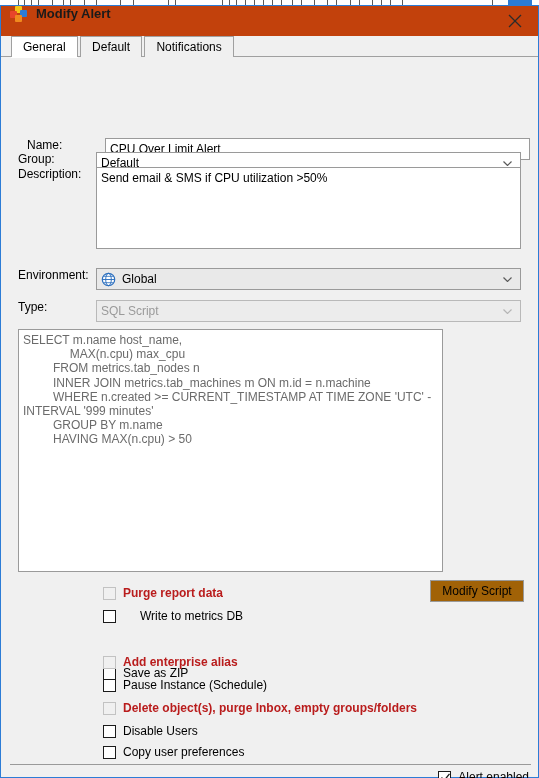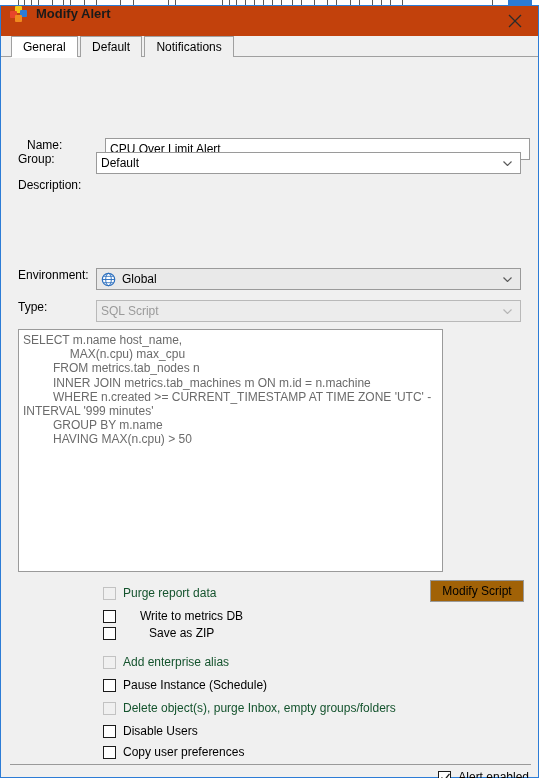--- a/index.html
+++ b/index.html
@@ -221,21 +221,21 @@
     position: absolute;
     left: 1px; top: 0px;
     width: 11px; height: 11px;
   }
   .cbtext {
     margin-left: 7px;
     font-size: 12px;
     color: #000;
     white-space: nowrap;
   }
-  .cbtext.disabled { color: #14532d; }
+  .cbtext.disabled { color: #b91c1c; font-weight: bold; }
 
   
   .btn {
     box-sizing: border-box;
     border: 1px solid #9a9a9a;
     background: #a16207;
     font-family: "Liberation Sans", sans-serif;
     font-size: 12px;
     color: #000;
     display: flex;
@@ -339,22 +339,23 @@
       <div class="combo" style="width:425px;">
         <span>Default</span>
         <span class="caret">
           <svg width="9" height="5" viewBox="0 0 9 5">
               <polyline points="0.5,0.5 4.5,4.5 8.5,0.5" fill="none" stroke="#5a5a5a" stroke-width="1.2"></polyline>
             </svg>
         </span>
       </div>
     </div>
 
-    <div class="row" style="left:17px; top:121px; width:506px;">
+    <div class="row" style="left:17px; top:110px; width:506px;">
       <div class="lbl">Description:</div>
+      <textarea class="area" style="width: 425px; height: 82px;">Send email &amp; SMS if CPU utilization &gt;50%</textarea>
     </div>
 
     <div class="row" style="left:17px; top:211px; width:506px;">
       <div class="lbl">Environment:</div>
       <div class="combo shaded" style="width:425px;">
         <span class="globe">
           <svg width="15" height="15" viewBox="0 0 16 16">
             <circle cx="8" cy="8" r="6.6" fill="#ffffff" stroke="#2c6fbe" stroke-width="1.3"></circle>
             <ellipse cx="8" cy="8" rx="3" ry="6.6" fill="none" stroke="#2c6fbe" stroke-width="1"></ellipse>
             <line x1="1.4" y1="8" x2="14.6" y2="8" stroke="#2c6fbe" stroke-width="1"></line>
@@ -397,21 +398,21 @@
     <div class="btn" style="left:429px; top:523px; width:94px; height:22px;">Modify Script</div>
 
     <div class="cbrow" style="left:102px; top:528px;">
       <span class="cbox disabled"></span>
       <span class="cbtext disabled">Purge report data</span>
     </div>
     <div class="cbrow" style="left:102px; top:551px;gap:17px;">
       <span class="cbox"></span>
       <span class="cbtext">Write to metrics DB</span>
     </div>
-    <div class="cbrow" style="left:102px; top:568px;gap:26px;">
+    <div class="cbrow" style="left:102px; top:608px;">
       <span class="cbox"></span>
       <span class="cbtext">Save as ZIP</span>
     </div>
     <div class="cbrow" style="left:102px; top:597px;">
       <span class="cbox disabled"></span>
       <span class="cbtext disabled">Add enterprise alias</span>
     </div>
     <div class="cbrow" style="left:102px; top:620px;">
       <span class="cbox"></span>
       <span class="cbtext">Pause Instance (Schedule)</span>

